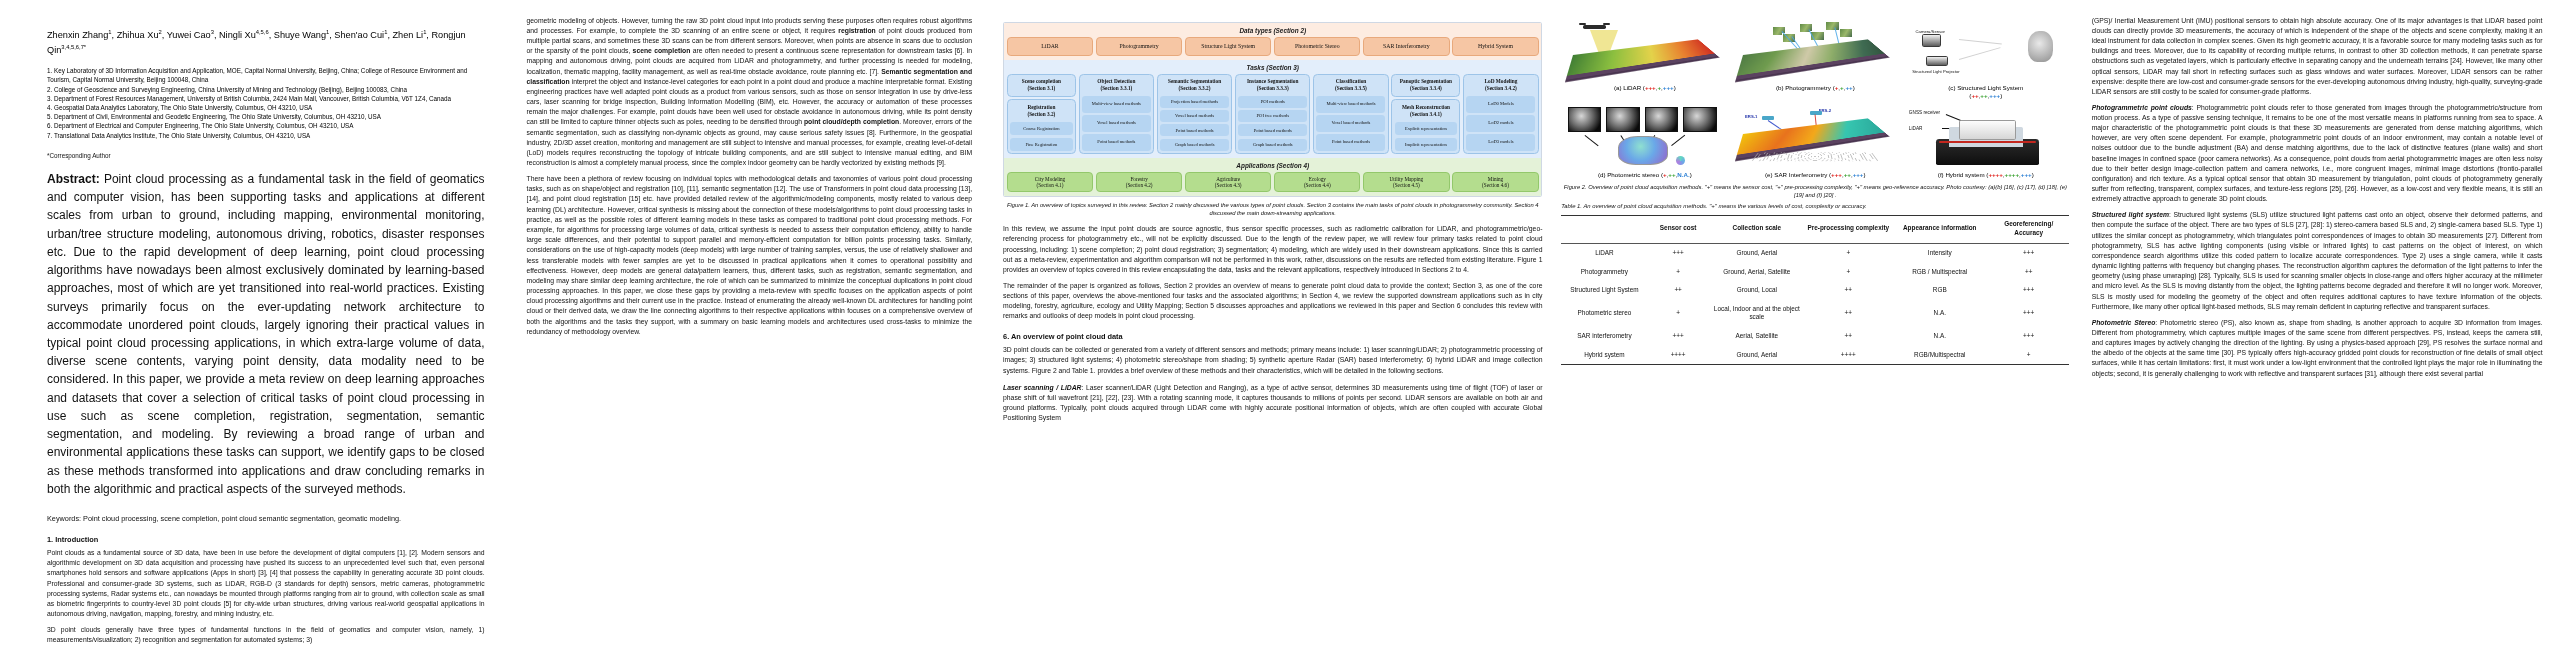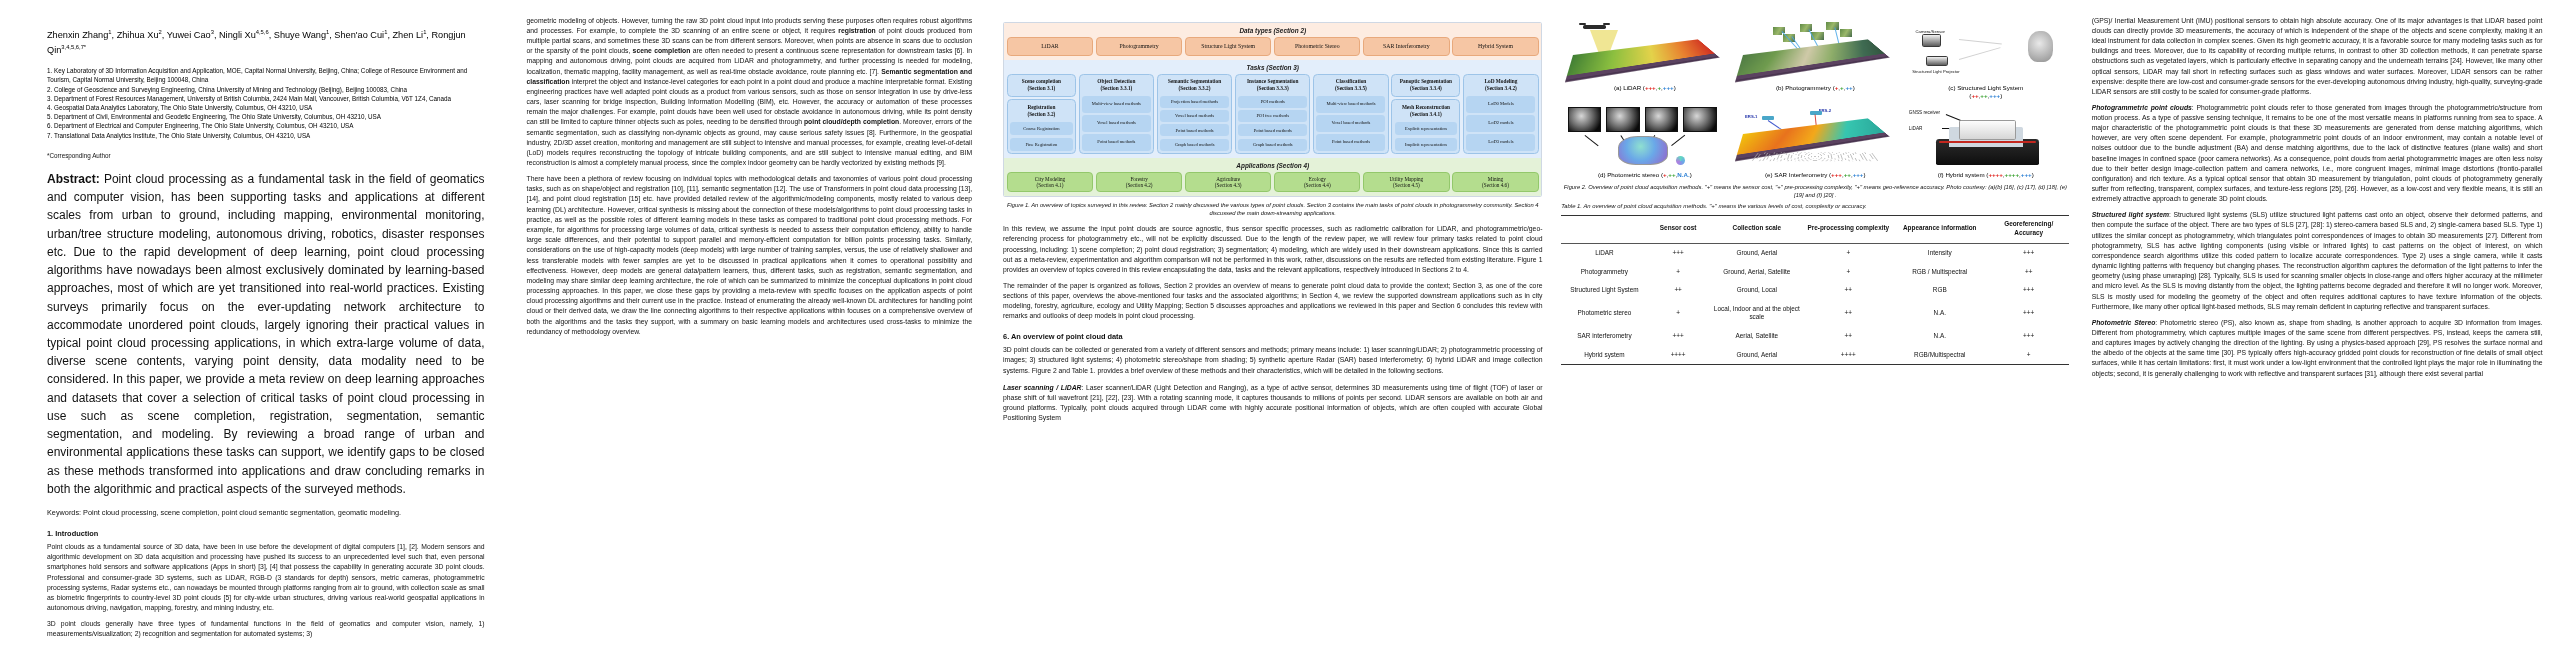--- a/index.html
+++ b/index.html
@@ -32,21 +32,21 @@
   .afflist{ margin-top:9px; }
   .aff{
     font-size:6.3px; line-height:1.46; color:#000;
   }
   .corresp{ font-size:6.3px; margin-top:12.2px; }
 
   .abstract{
     font-size:12px; line-height:1.52; margin-top:11px; text-align:justify;
   }
   .abstract b{ font-weight:700; }
-  .keywords{ font-size:7.3px; line-height:1.52; margin-top:9px; text-align:justify; }
+  .keywords{ font-size:7.3px; line-height:1.52; margin-top:15px; text-align:justify; }
 
   h2.sec{
     font-size:7.4px; font-weight:700; margin-top:11px; margin-bottom:3.9px;
   }
   p.body{
     font-size:6.8px; line-height:1.5; text-align:justify; margin-bottom:5.6px;
   }
   p.body b{ font-weight:700; }
   p.body .bi{ font-weight:700; font-style:italic; }
 

